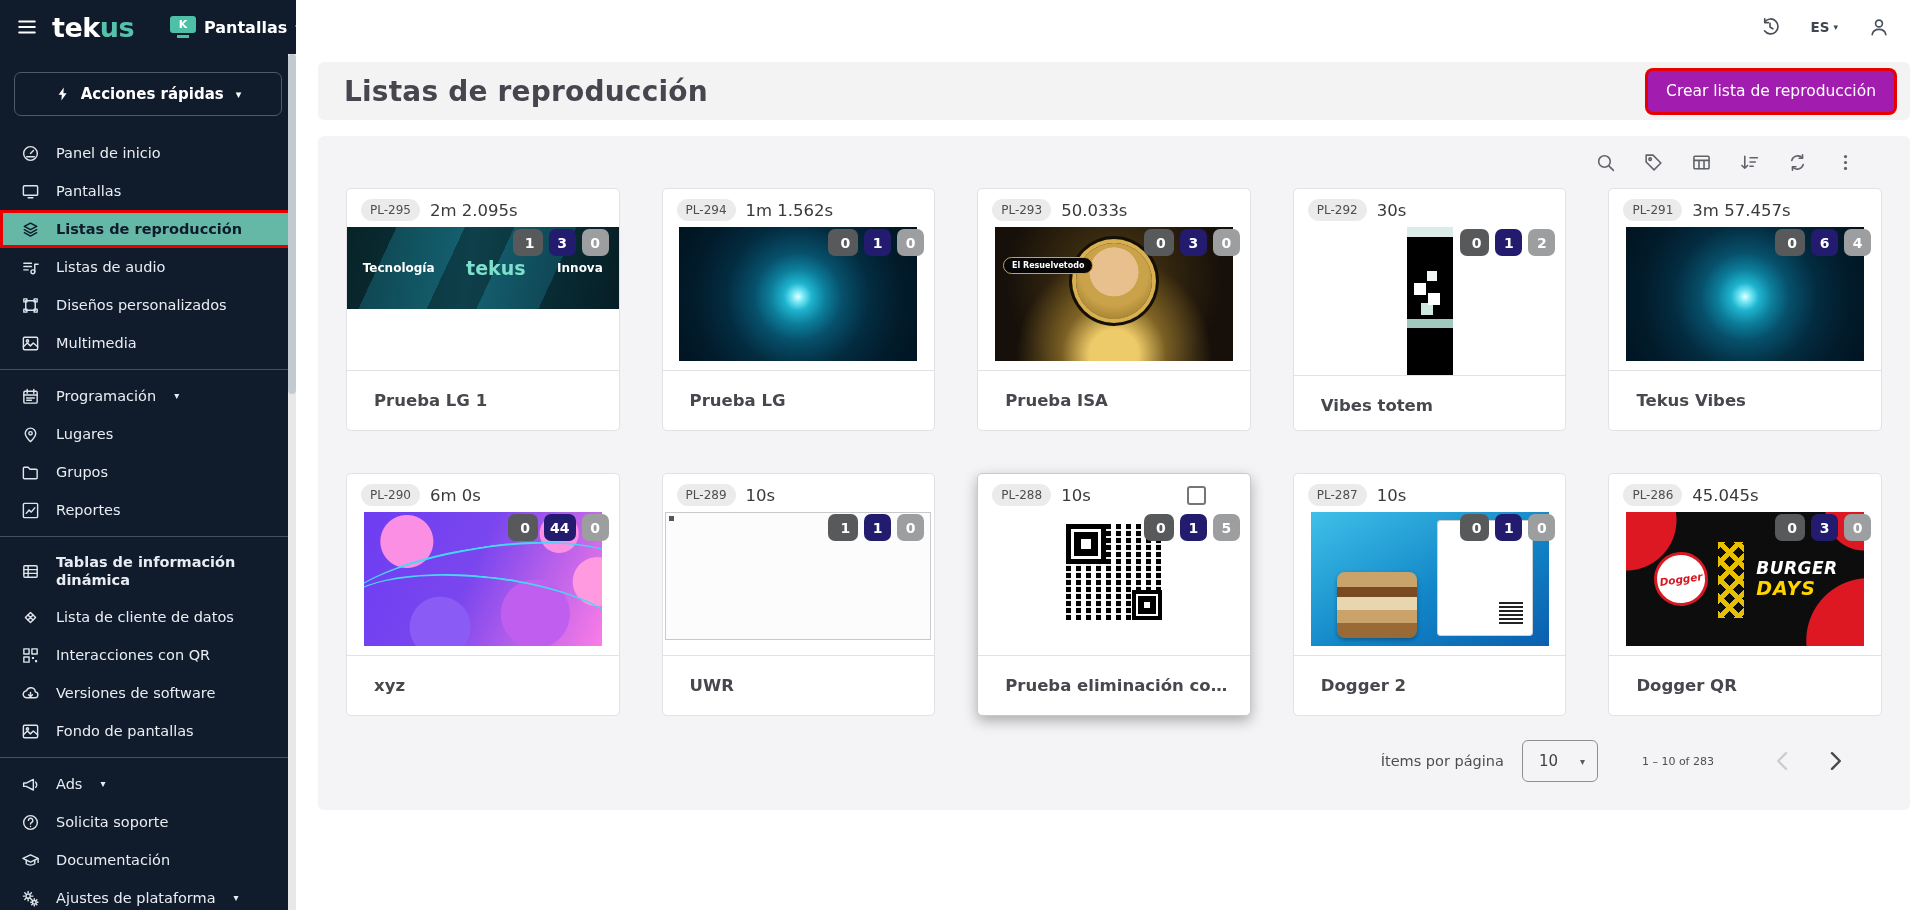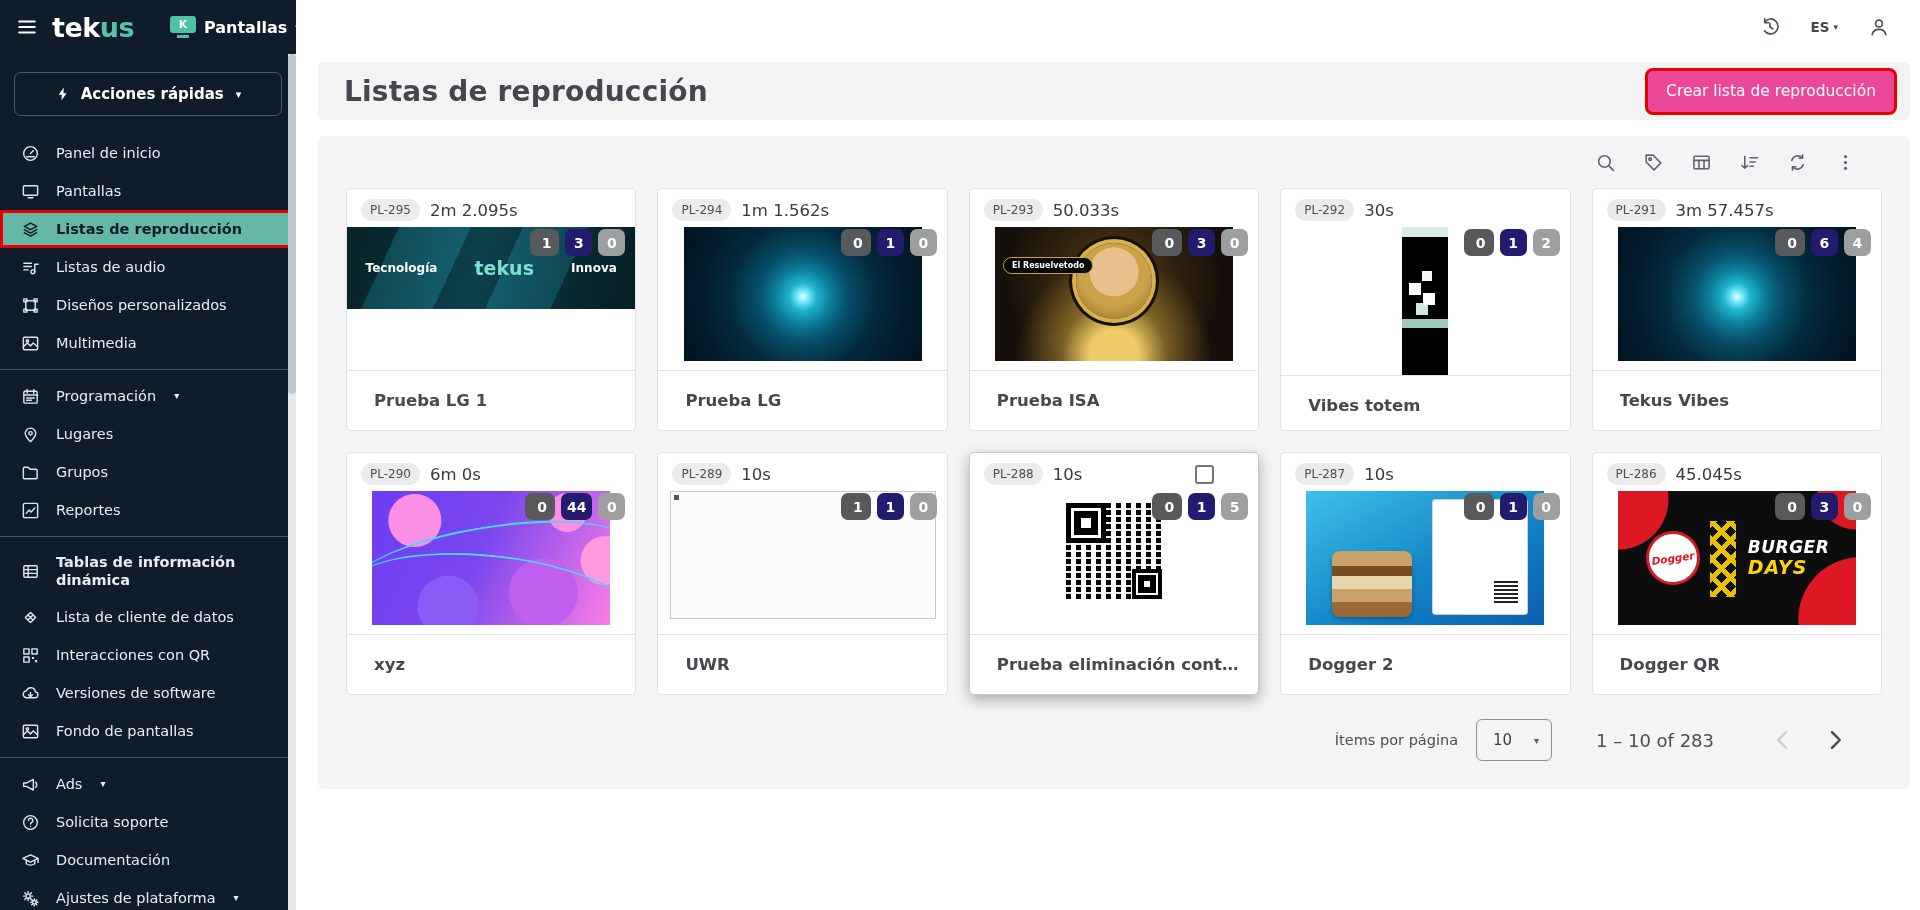--- a/index.html
+++ b/index.html
@@ -51,32 +51,32 @@
   .topbar { height:54px; display:flex; align-items:center; justify-content:flex-end;
     gap:30px; padding:0 30px 0 0; }
   .tb-btn { background:none; border:none; color:#49505a; cursor:pointer; display:flex;
     align-items:center; gap:4px; font-family:inherit; }
   .lang { font-size:13.5px; font-weight:700; color:#3f4650; }
   .lang-chev { font-size:9px; color:#3f4650; }
 
   .page-head { margin:8px 10px 0 22px; height:58px; background:#f3f3f4; border-radius:6px;
     display:flex; align-items:center; justify-content:space-between; padding:0 16px 0 26px; }
   .page-title { font-size:28px; font-weight:700; color:#46464f; letter-spacing:0.2px; }
-  .create-btn { height:41px; padding:0 18px; background:#ec4899; color:#fff; border:none;
+  .create-btn { height:41px; padding:0 18px; background:#a21caf; color:#fff; border:none;
     border-radius:5px; font-size:15.5px; font-weight:500; font-family:inherit; cursor:pointer;
     box-shadow:0 0 0 3px #e60000; }
 
   .panel { margin:16px 10px 0 22px; background:#f4f4f6; border-radius:6px;
     padding:0 28px 14px; }
   .toolbar { height:52px; display:flex; align-items:center; justify-content:flex-end; gap:26px;
     padding-right:26px; }
   .tool-btn { background:none; border:none; color:#5f6368; cursor:pointer; width:22px; height:22px;
     display:flex; align-items:center; justify-content:center; }
 
-  .grid { display:grid; grid-template-columns:repeat(5,1fr); gap:21px; }
+  .grid { display:grid; grid-template-columns:repeat(5,1fr); gap:42px; }
 
   .card { background:#fff; border:1px solid #e2e2e4; border-radius:5px; height:243px;
     display:flex; flex-direction:column; overflow:hidden; cursor:pointer; }
   .card.raised { box-shadow:0 5px 14px rgba(0,0,0,.30); border-color:#c9c9cb; }
   .card-head { display:flex; align-items:center; gap:10px; padding:10px 12px 6px 14px; }
   .chip { background:#ebebeb; color:#4e4e4e; font-size:12px; font-weight:500;
     padding:4px 9px; border-radius:12px; white-space:nowrap; }
   .duration { font-size:16.5px; color:#3a3a3c; white-space:nowrap; overflow:hidden; }
   .spacer { flex:1; }
   .checkbox { width:19px; height:19px; border:2px solid #757575; border-radius:3px;
@@ -190,21 +190,21 @@
     overflow:hidden; text-overflow:ellipsis; }
 
   .pagination { display:flex; align-items:center; justify-content:flex-end; gap:0;
     padding:24px 34px 14px; color:#4e4e4e; }
   .pp-label { font-size:14.5px; }
   .pp-select { margin-left:18px; width:76px; height:42px; border:1px solid #8f8f8f;
     border-radius:6px; background:#fff0; display:flex; align-items:center;
     justify-content:space-between; padding:0 12px 0 16px; font-size:15px; color:#3f3f3f;
     cursor:pointer; }
   .pp-select .chev { color:#5a5a5a; font-size:10px; }
-  .pp-range { margin-left:44px; font-size:18px; }
+  .pp-range { margin-left:44px; font-size:11px; }
   .pager { display:flex; align-items:center; gap:26px; margin-left:56px; }
   .pg-btn { background:none; border:none; width:26px; height:26px; display:flex;
     align-items:center; justify-content:center; cursor:pointer; color:#4a4a4a; }
   .pg-btn.disabled { color:#cdcdcd; cursor:default; }
 
   svg { display:block; }
 </style>
 </head>
 <body>
 

